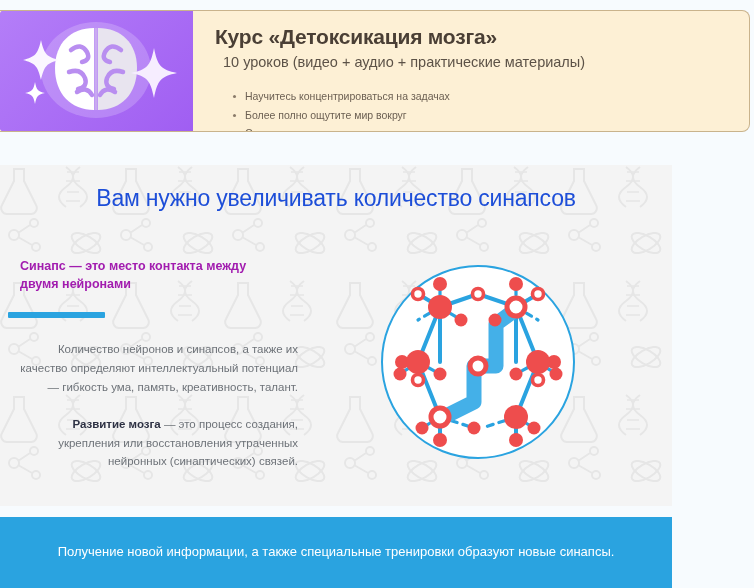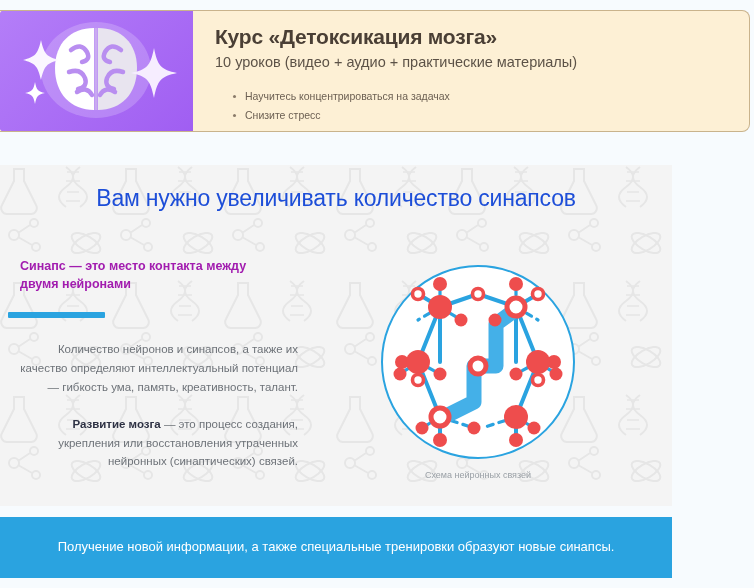--- a/index.html
+++ b/index.html
@@ -35,21 +35,21 @@
   .brain-svg{position:absolute;left:50%;top:50%;transform:translate(-50%,-50%);}
   .course-text{
     flex:1;padding:14px 18px 10px 22px;box-sizing:border-box;
     display:flex;flex-direction:column;
   }
   .course-title{
     font-size:21px;font-weight:bold;color:#4a3f35;letter-spacing:-.2px;
     margin:0 0 6px 0;line-height:1.1;
   }
   .course-sub{
-    font-size:14.5px;color:#5c5247;margin:0 0 8px 0;line-height:1.2;
+    font-size:14.5px;color:#5c5247;margin:0 0 8px 8px;line-height:1.2;
   }
   .course-bullets{list-style:none;margin:8px;padding:0 0 0 8px;}
   .course-bullets li{
     font-size:10.5px;color:#6b5f52;line-height:1.75;
     position:relative;padding-left:14px;
   }
   .course-bullets li:before{
     content:"";position:absolute;left:2px;top:8px;
     width:3px;height:3px;border-radius:50%;background:#8a7b6a;
   }
@@ -88,21 +88,21 @@
   
   .diagram-wrap{
     position:absolute;left:378px;top:262px;width:200px;text-align:center;
   }
   .diagram-caption{
     font-size:9px;color:#9aa0a6;margin-top:4px;
   }
 
   
   .blue-bar{
-    position:absolute;left:0;top:517px;width:672px;height:61px;
+    position:absolute;left:0;top:517px;width:672px;height:71px;
     background:#2aa3e0;
     display:flex;align-items:center;justify-content:center;
   }
   .blue-bar-text{
     color:#ffffff;font-size:13px;line-height:1.55;text-align:center;
     padding:0 40px;
   }
 </style>
 </head>
 <body>
@@ -136,20 +136,21 @@
       <path d="M36 72 C37.6 80 39 81.6 46 83 C39 84.4 37.6 86 36 94 C34.4 86 33 84.4 26 83 C33 81.6 34.4 80 36 72 Z" fill="#ffffff"></path>
       <path d="M155 38 C158.5 56 162 59.5 178 63 C162 66.5 158.5 70 155 88 C151.5 70 148 66.5 132 63 C148 59.5 151.5 56 155 38 Z" fill="#f6edff"></path>
     </svg>
   </div>
 
   <div class="course-text">
     <h1 class="course-title">Курс «Детоксикация мозга»</h1>
     <div class="course-sub">10 уроков (видео + аудио + практические материалы)</div>
     <ul class="course-bullets">
       <li>Научитесь концентрироваться на задачах</li>
+      <li>Более полно ощутите мир вокруг</li>
       <li>Снизите стресс</li>
     </ul>
   </div>
 </div>
 
 <div class="content-panel">
   <svg class="sci-pattern" width="672" height="341" viewBox="0 0 672 341">
     <defs>
       <g id="flask">
         <path d="M8 0 h10 v12 l12 24 a6 6 0 0 1 -5 9 h-24 a6 6 0 0 1 -5 -9 l12 -24 z" fill="none" stroke="#e6e6e6" stroke-width="2"></path>
@@ -262,18 +263,17 @@
       <circle cx="62" cy="155" r="9"></circle>
     </g>
     <g fill="#ffffff" stroke="#ee4d4d" stroke-width="3.6">
       <circle cx="40" cy="32" r="5.5"></circle>
       <circle cx="160" cy="32" r="5.5"></circle>
       <circle cx="100" cy="32" r="5.5"></circle>
       <circle cx="40" cy="118" r="5.5"></circle>
       <circle cx="160" cy="118" r="5.5"></circle>
     </g>
   </svg>
-  <div class="diagram-caption">Схема нейронных связей</div>
 </div>
 
 <div class="blue-bar">
   <div class="blue-bar-text">Получение новой информации, а также специальные тренировки образуют новые синапсы.</div>
 </div>
 
 </body></html>

